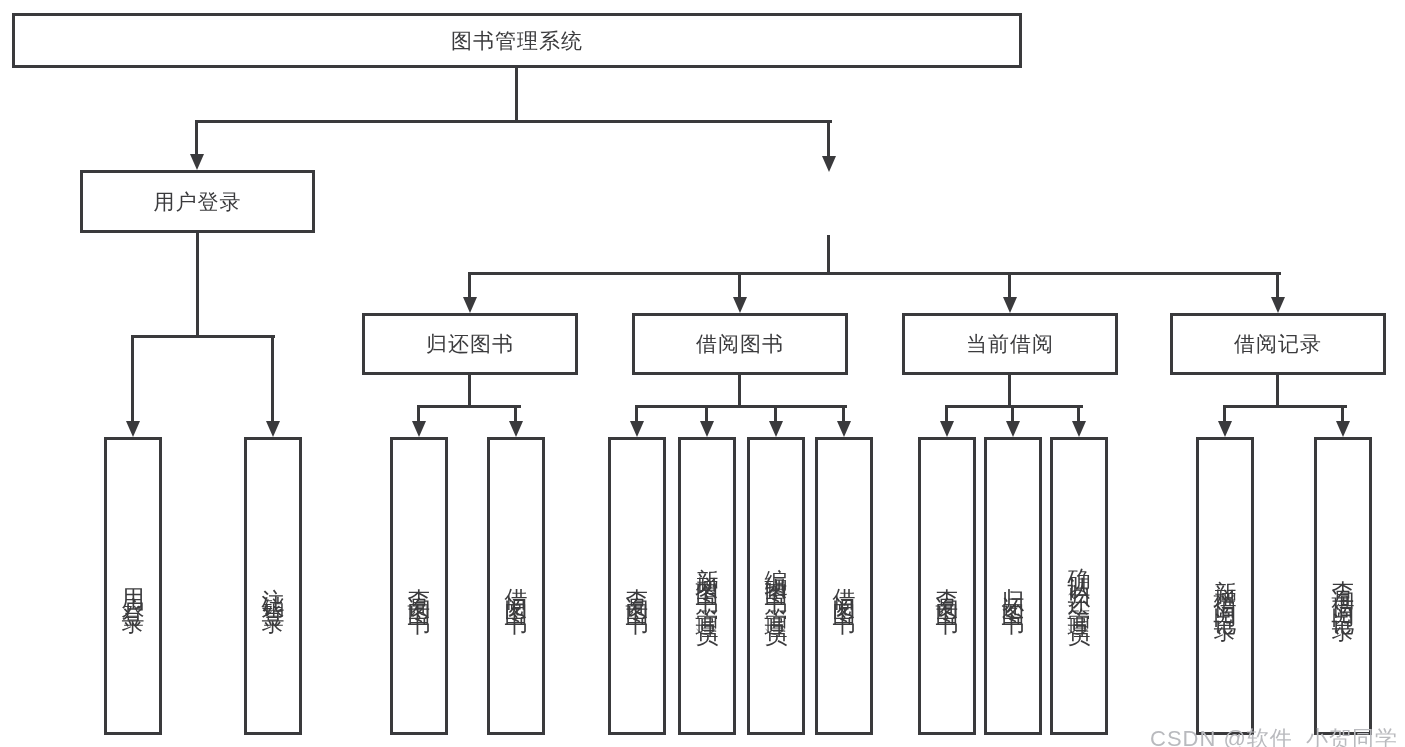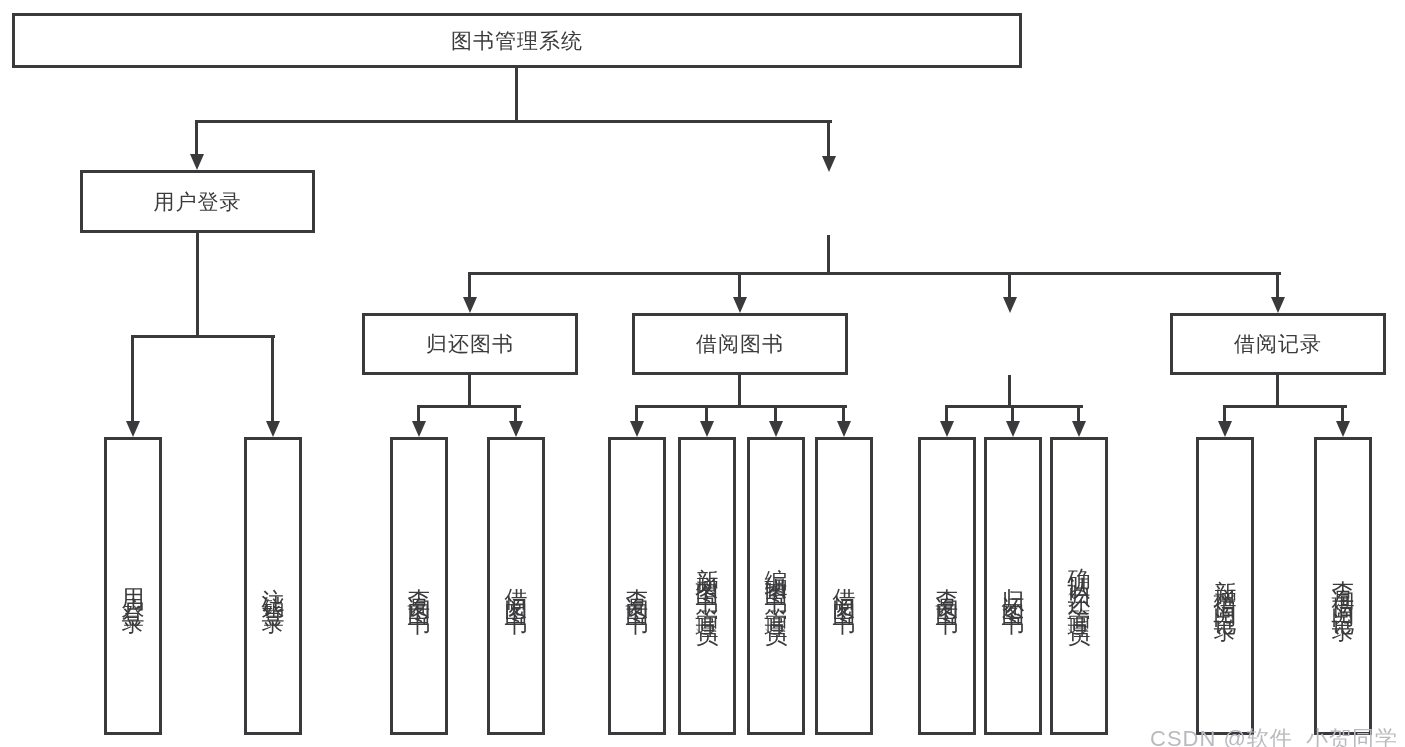--- a/index.html
+++ b/index.html
@@ -88,20 +88,21 @@
   <div class="arrow" style="left:463px;top:297px;"></div>
   <div class="vline" style="left:738px;top:272px;height:25px;"></div>
   <div class="arrow" style="left:733px;top:297px;"></div>
   <div class="vline" style="left:1008px;top:272px;height:25px;"></div>
   <div class="arrow" style="left:1003px;top:297px;"></div>
   <div class="vline" style="left:1276px;top:272px;height:25px;"></div>
   <div class="arrow" style="left:1271px;top:297px;"></div>
 
   <div class="box" style="left:362px;top:313px;width:216px;height:62px;">归还图书</div>
   <div class="box" style="left:632px;top:313px;width:216px;height:62px;">借阅图书</div>
+  <div class="box" style="left:902px;top:313px;width:216px;height:62px;">当前借阅</div>
   <div class="box" style="left:1170px;top:313px;width:216px;height:62px;">借阅记录</div>
 
   <div class="vline" style="left:468px;top:375px;height:30px;"></div>
   <div class="hline" style="left:417px;top:405px;width:104px;"></div>
   <div class="vline" style="left:417px;top:405px;height:16px;"></div>
   <div class="arrow" style="left:412px;top:421px;"></div>
   <div class="vline" style="left:514px;top:405px;height:16px;"></div>
   <div class="arrow" style="left:509px;top:421px;"></div>
 
   <div class="vline" style="left:738px;top:375px;height:30px;"></div>

